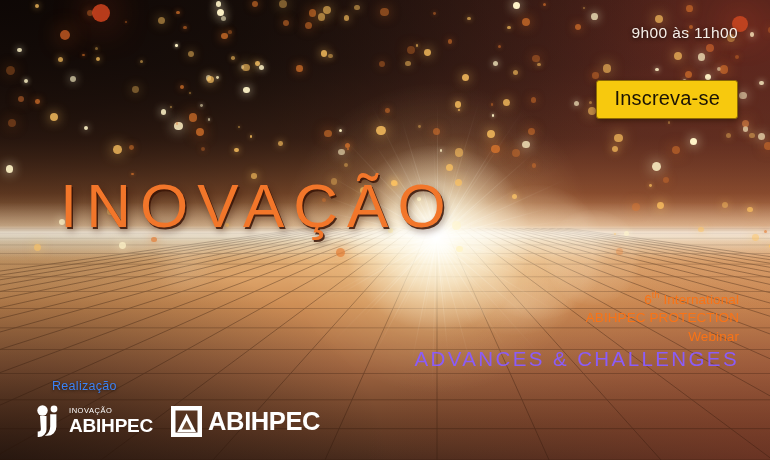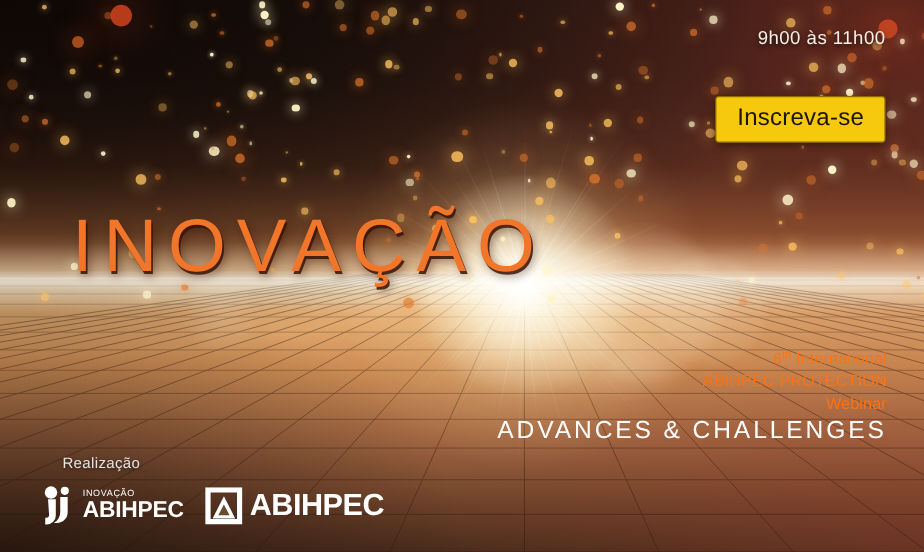--- a/index.html
+++ b/index.html
@@ -171,31 +171,31 @@
   
   .en-small {
     position:absolute; right:31px; top:286px;
     text-align:right; color:#f97316;
     font-size:13.5px; line-height:18.5px; letter-spacing:.1px;
     white-space:nowrap;
   }
   .en-small sup { font-size:9px; vertical-align:super; }
   .en-big {
     position:absolute; right:31px; top:345px;
-    text-align:right; color:#ffffff; white-space:nowrap;
+    text-align:right; color:#8b5cf6; white-space:nowrap;
   }
   .en-big .r1 { font-size:20.5px; letter-spacing:2.4px; line-height:27px; }
   .en-big .r2 { font-size:24px; letter-spacing:1.9px; line-height:30px; }
   .en-big .r2 .thin { font-size:20.5px; letter-spacing:2.2px; }
   .en-big .r2 .bold { font-weight:700; }
 
   
   .realiz {
     position:absolute; left:52px; top:379px;
-    color:#e5e5e5; font-size:12.5px; letter-spacing:.3px;
+    color:#3b82f6; font-size:12.5px; letter-spacing:.3px;
     text-shadow:0 1px 3px rgba(0,0,0,.6);
   }
   .logos {
     position:absolute; left:34px; top:404px;
     display:flex; align-items:center; gap:18px;
   }
   .logo { display:flex; align-items:center; }
 
   
   .logo-inov { gap:5px; }

